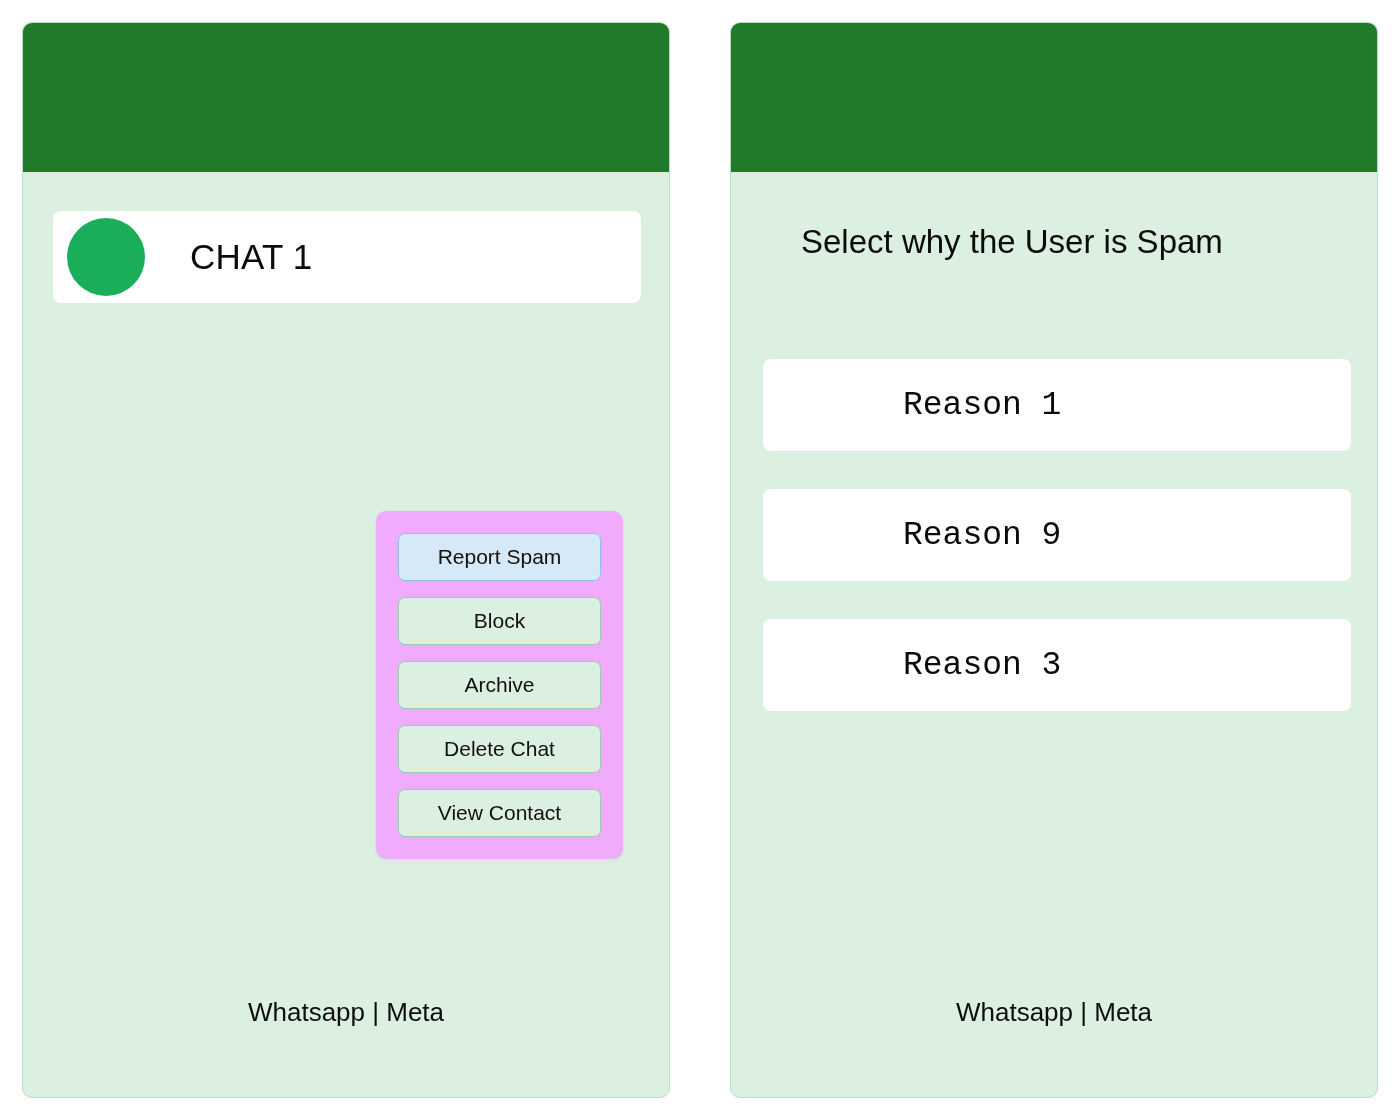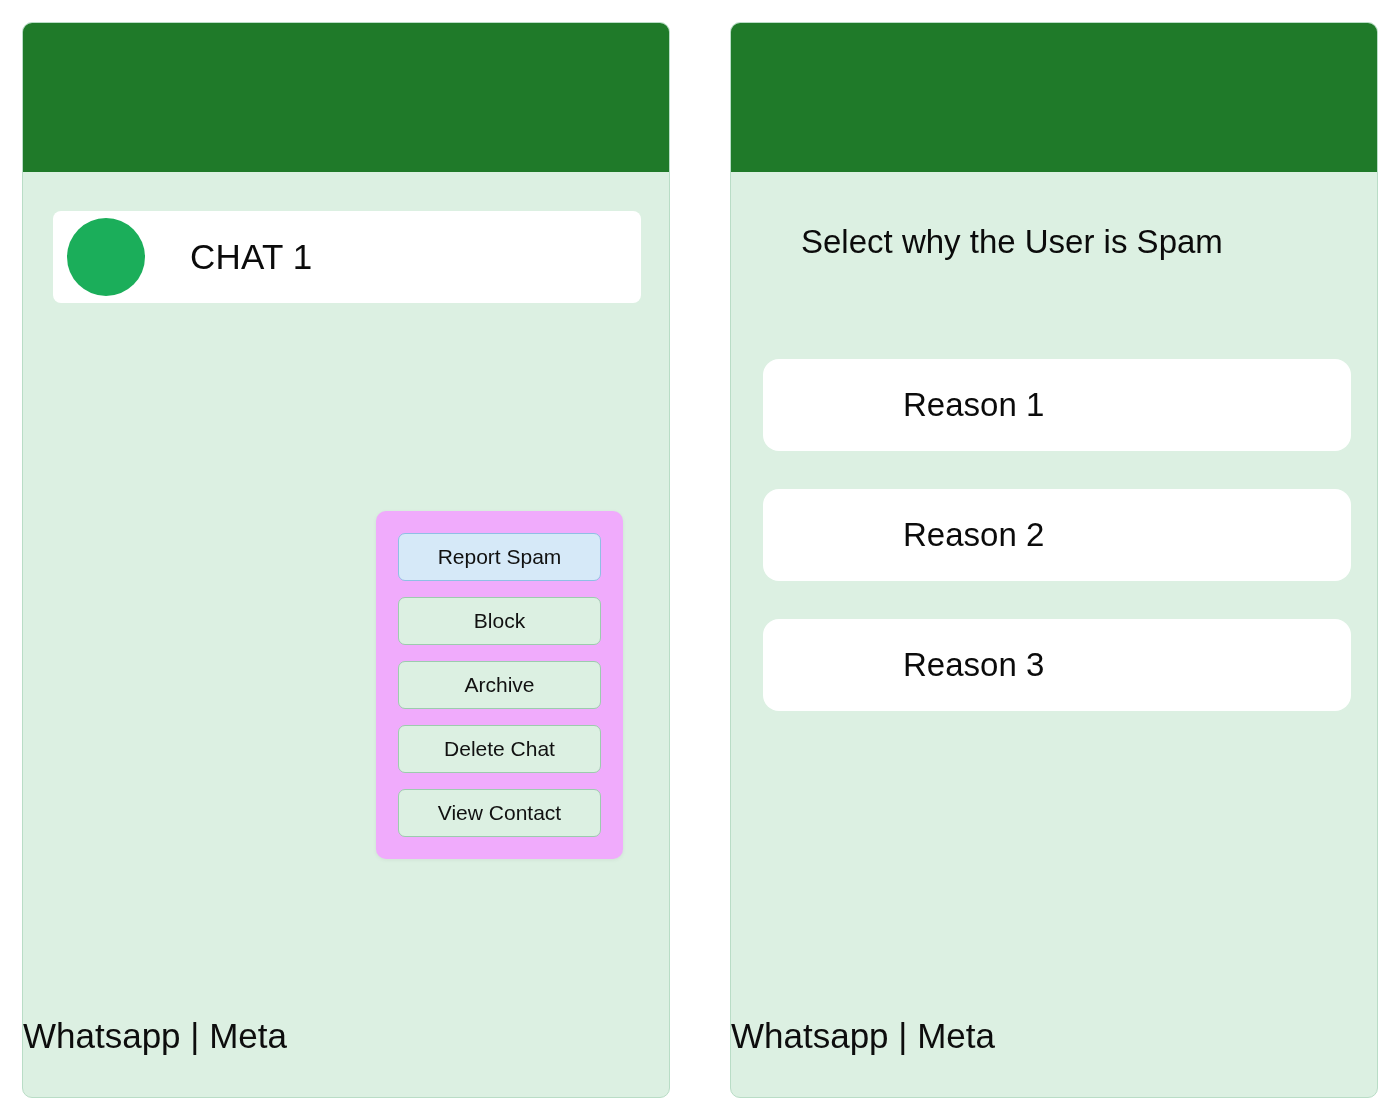--- a/index.html
+++ b/index.html
@@ -141,42 +141,43 @@
     position: absolute;
     left: 32px;
     top: 186px;
     width: 588px;
   }
 
   .reason-card {
     width: 588px;
     height: 92px;
     background: #ffffff;
-    border-radius: 16px;
+    border-radius: 8px;
     margin-bottom: 38px;
     display: flex;
     align-items: center;
     cursor: pointer;
+    font-family: Liberation Mono, monospace;
   }
 
   .reason-label {
     margin-left: 140px;
     font-size: 33px;
     color: #0b0b0b;
     white-space: nowrap;
   }
 
   
   .panel-footer {
     position: absolute;
     left: 0;
     width: 100%;
-    top: 843px;
-    text-align: left;
-    font-size: 35px;
+    top: 824px;
+    text-align: center;
+    font-size: 26px;
     color: #0d0d0d;
     white-space: nowrap;
   }
 </style>
 </head>
 <body>
 
 <div id="stage">
 
   <div class="panel" id="panel-left">
@@ -217,21 +218,21 @@
 
       <div class="prompt-title">Select why the User is Spam</div>
 
       <div class="reason-list">
 
         <div class="reason-card">
           <div class="reason-label">Reason 1</div>
         </div>
 
         <div class="reason-card">
-          <div class="reason-label">Reason 2</div>
+          <div class="reason-label">Reason 9</div>
         </div>
 
         <div class="reason-card">
           <div class="reason-label">Reason 3</div>
         </div>
 
       </div>
 
       <div class="panel-footer">Whatsapp | Meta</div>
 

